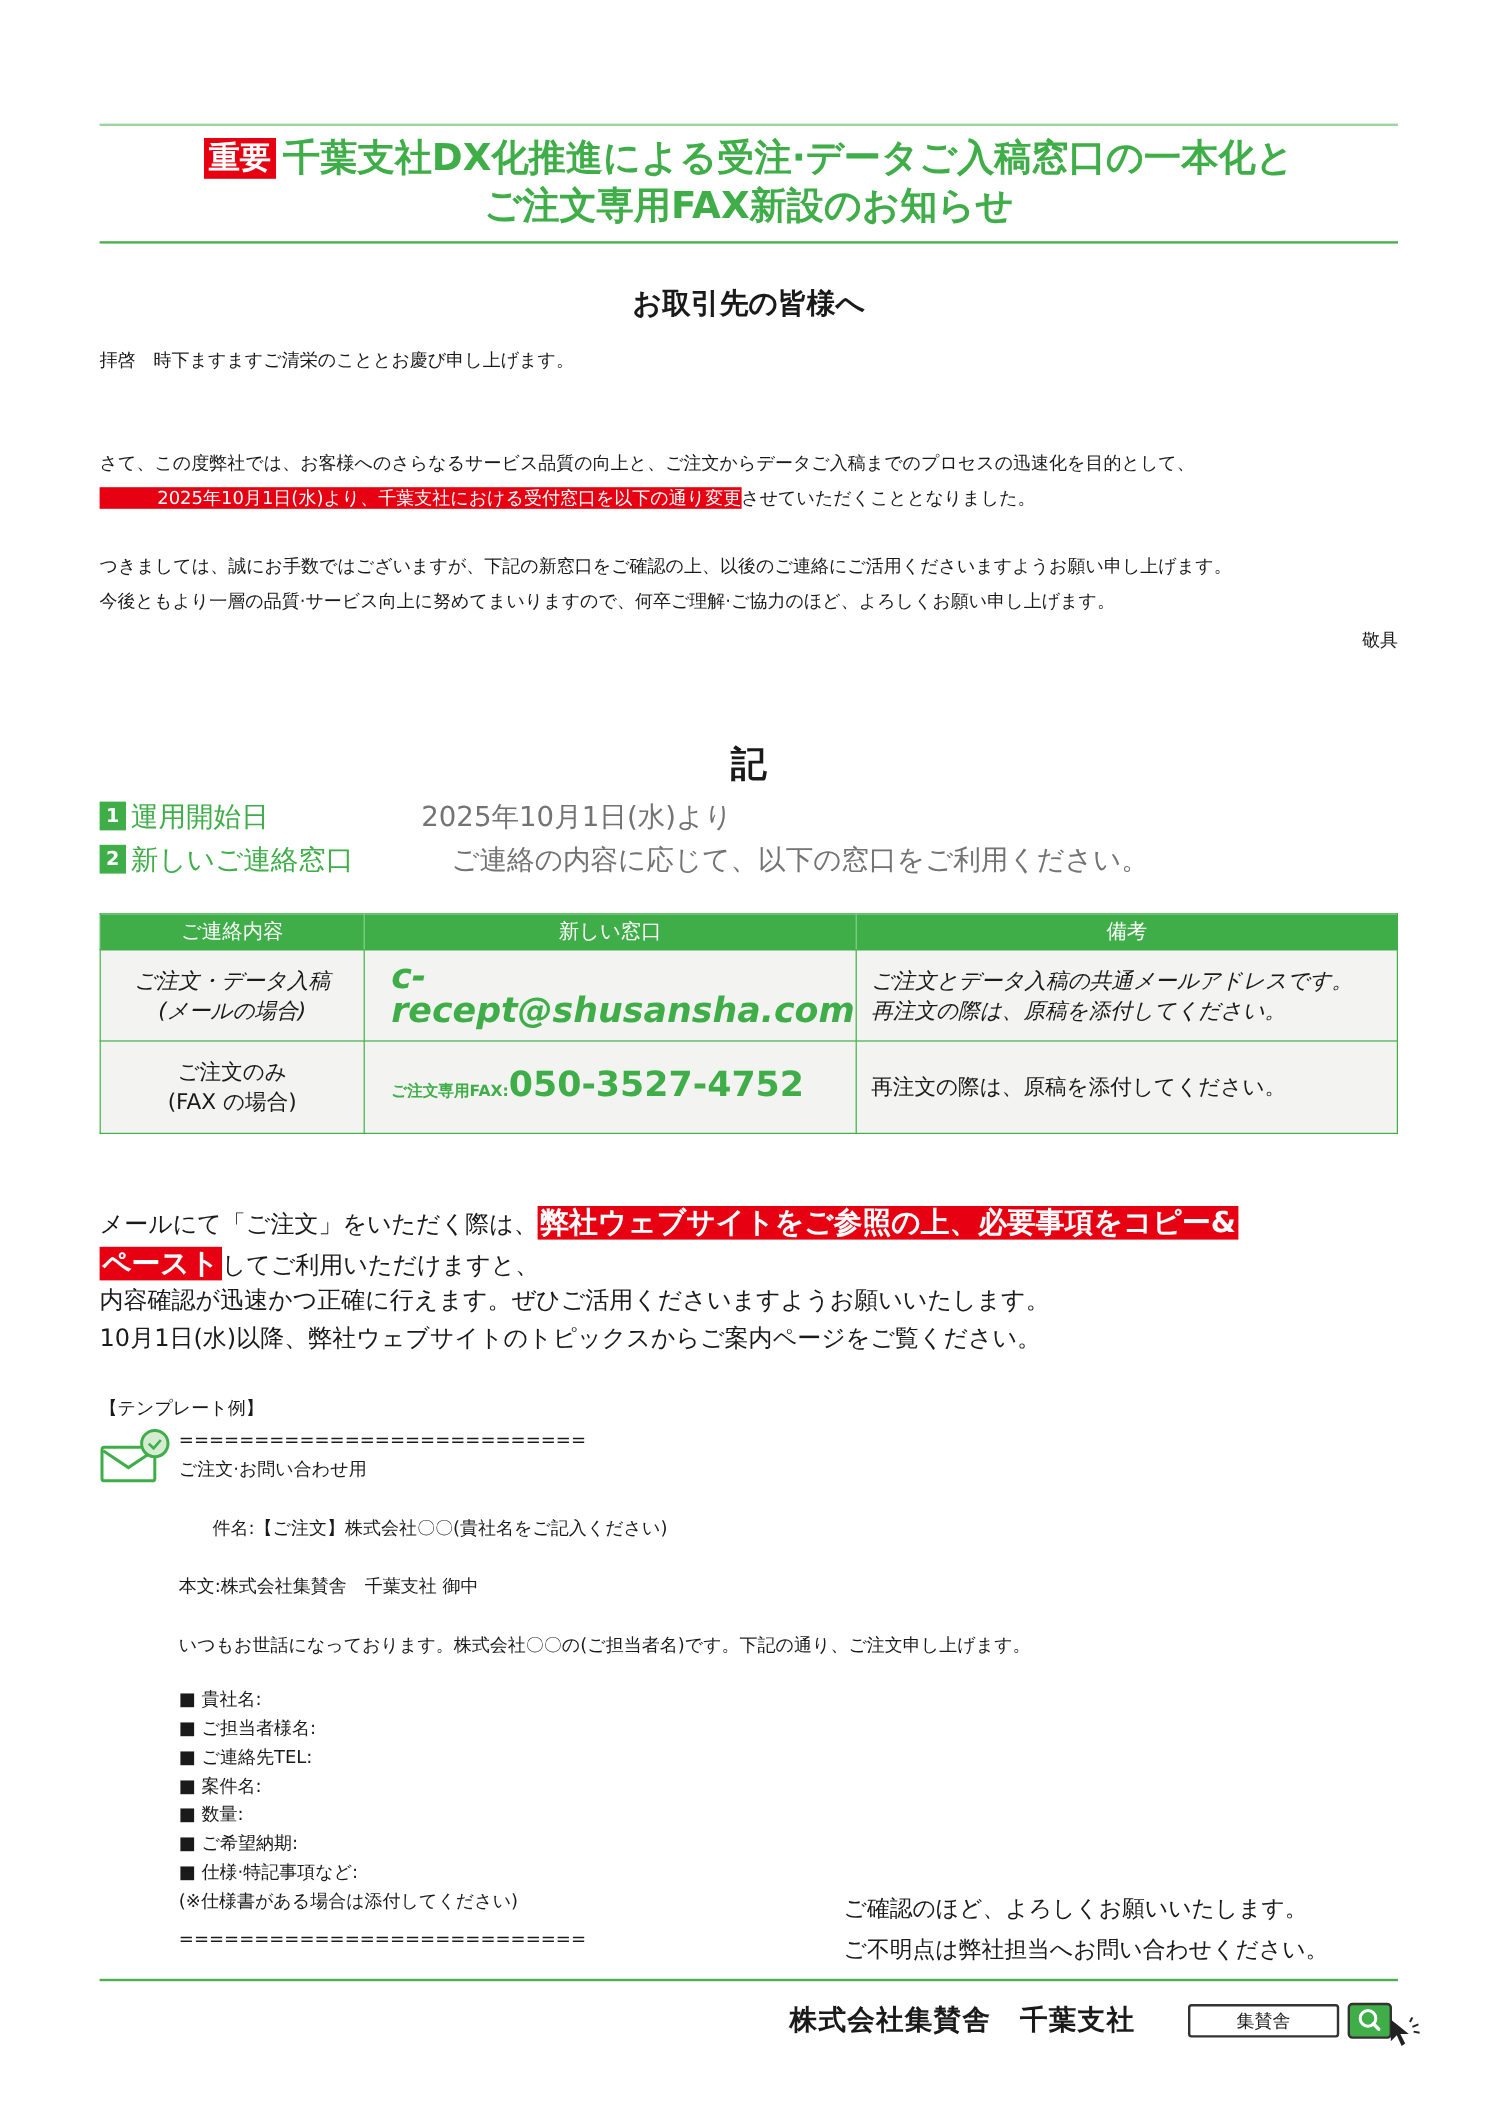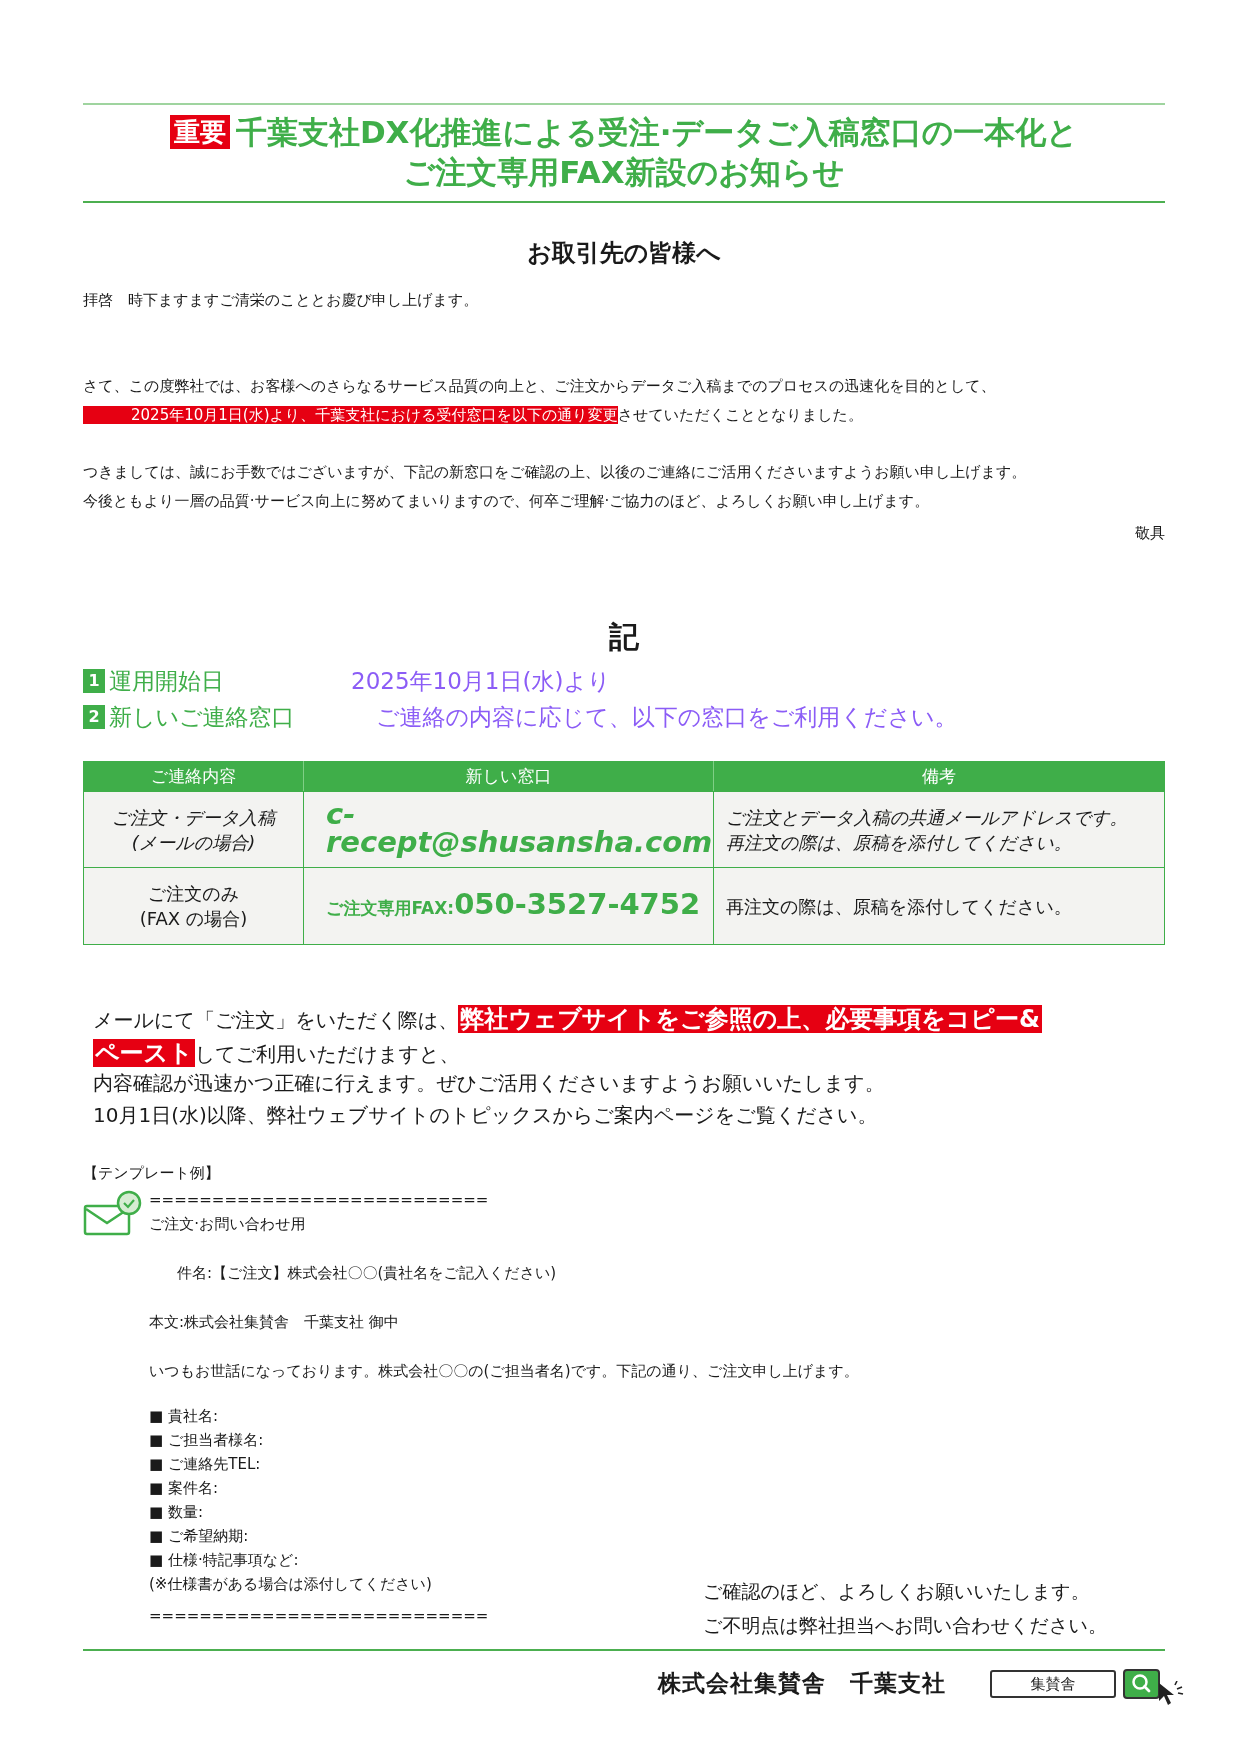--- a/index.html
+++ b/index.html
@@ -17,38 +17,38 @@
 
   .para { position: absolute; left: 0; font-size: 15px; line-height: 29px; width: 1090px; white-space: nowrap; }
   .hl-red { background: #e60012; color: #fff; padding-left: 48px; }
   .closing { position: absolute; right: 0; top: 524px; font-size: 15px; }
 
   .ki { position: absolute; left: 0; top: 617px; width: 1082px; text-align: center; font-size: 30px; font-weight: bold; }
 
   .item { position: absolute; left: 0; font-size: 23px; line-height: 32px; white-space: nowrap; }
   .num { display: inline-block; width: 22px; height: 24px; background: #3fae49; color: #fff; font-size: 16px; font-weight: bold; text-align: center; line-height: 24px; vertical-align: 3px; margin-right: 4px; }
   .item-label { color: #3fae49; display: inline-block; }
-  .item-val { color: #8b5cf6; position: absolute; left: 268px; top: 0; }
+  .item-val { color: #737373; position: absolute; left: 268px; top: 0; }
   .item2-val { left: 262px; margin-left: 31px; }
 
   table.contacts { position: absolute; left: 0; top: 761px; width: 1082px; border-collapse: collapse; }
   .contacts th { background: #3fae49; color: #fff; font-weight: normal; font-size: 17px; height: 30px; border: 1px solid #3fae49; border-right-color: #7fcf85; }
   .contacts th:last-child { border-right-color: #3fae49; }
   .contacts td { background: #f3f3f1; border: 1px solid #3fae49; font-size: 18px; line-height: 25px; }
   .contacts td.c1 { text-align: center; width: 220px; }
   .contacts td.c2 { width: 410px; color: #3fae49; font-weight: bold; padding-left: 22px; }
   .contacts td.c3 { padding-left: 12px; }
   .contacts tr.r1 td { height: 76px; font-style: italic; }
   .contacts tr.r2 td { height 77px; height: 77px; }
   .email { font-size: 29px; }
-  .fax-label { font-size: 17px; text-align: right; }
+  .fax-label { font-size: 13px; text-align: right; }
   .fax-num { font-size: 29px; }
 
   .sec3 { position: absolute; left: 0; top: 969px; font-size: 23px; line-height: 32px; }
-  .body3 { position: absolute; left: 0; font-size: 20px; line-height: 32px; white-space: nowrap; margin-left: 10px; }
+  .body3 { position: absolute; left: 0; font-size: 20px; line-height: 32px; white-space: nowrap; }
   .hl-big { background: #e60012; color: #fff; font-weight: bold; font-size: 24px; padding: 0 2px; }
 
   .tmpl-label { position: absolute; left: 0; top: 1164px; font-size: 15px; }
   .mail-icon { position: absolute; left: 0; top: 1190px; width: 64px; height: 48px; }
   .tmpl { position: absolute; left: 66px; font-size: 15px; line-height: 22px; white-space: nowrap; }
   .bullets { position: absolute; left: 66px; top: 1404px; font-size: 15px; line-height: 24px; }
 
   .thanks { position: absolute; left: 620px; top: 1574px; font-size: 19px; line-height: 34px; white-space: nowrap; }
 
   .footer-company { position: absolute; left: 575px; top: 1668px; font-size: 23px; font-weight: bold; letter-spacing: 1px; white-space: nowrap; }

